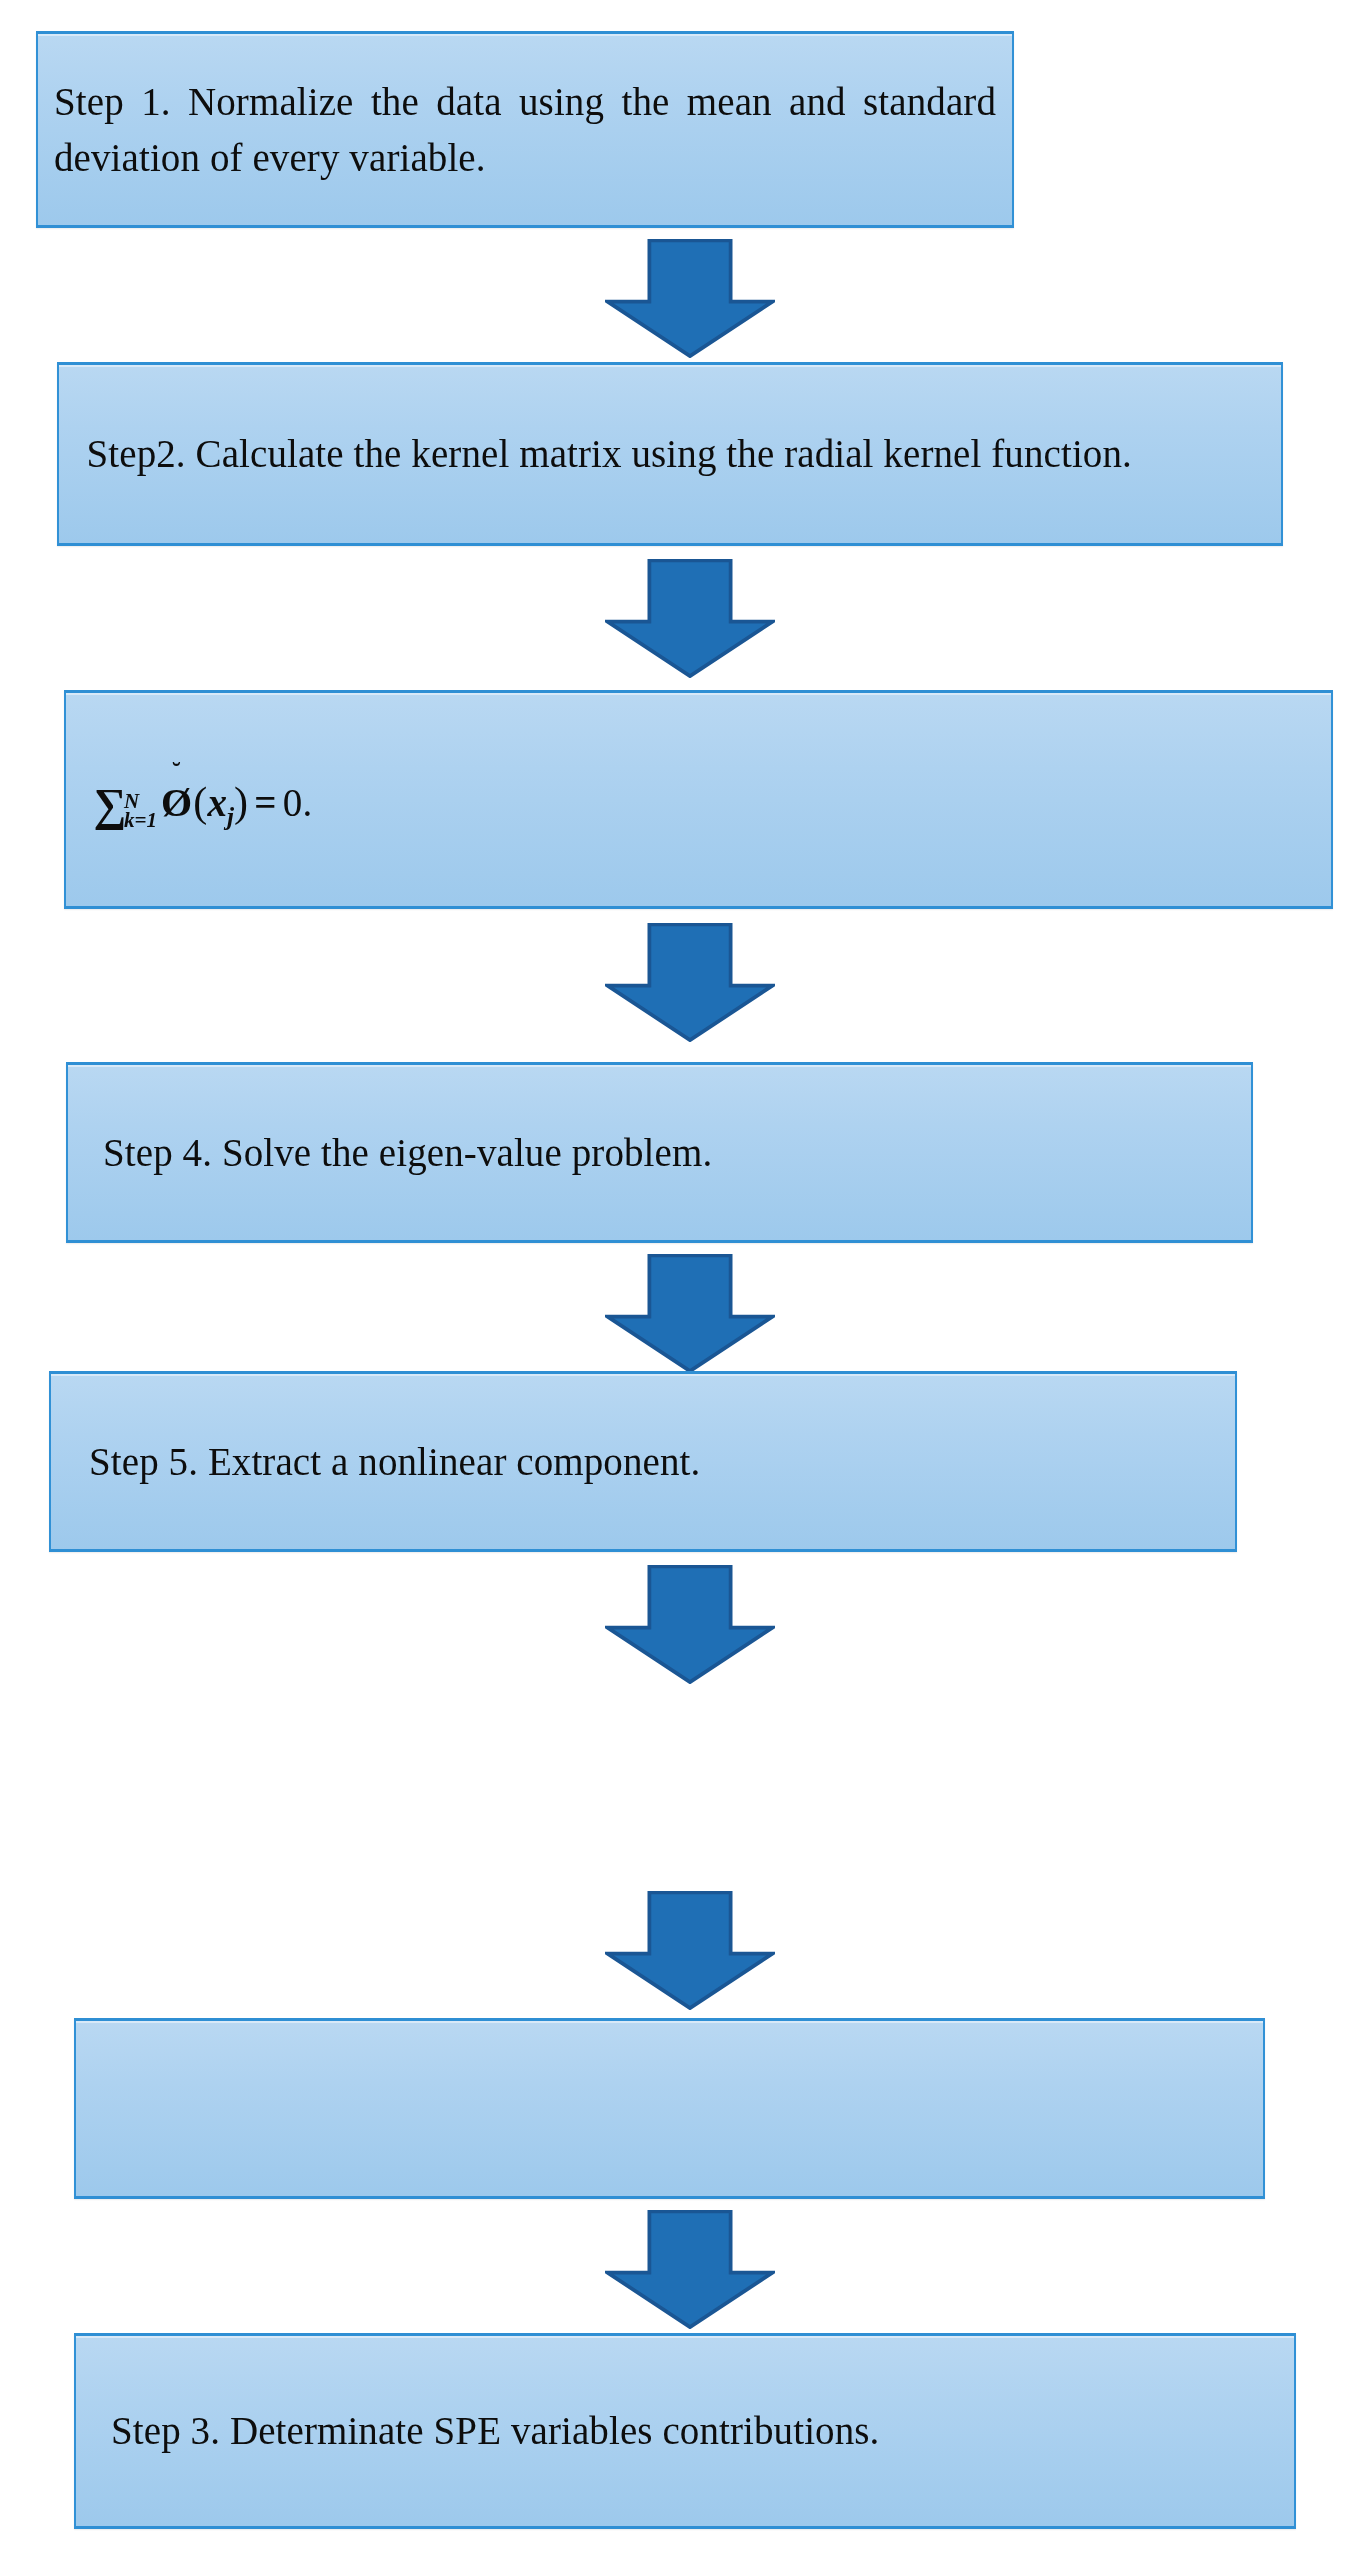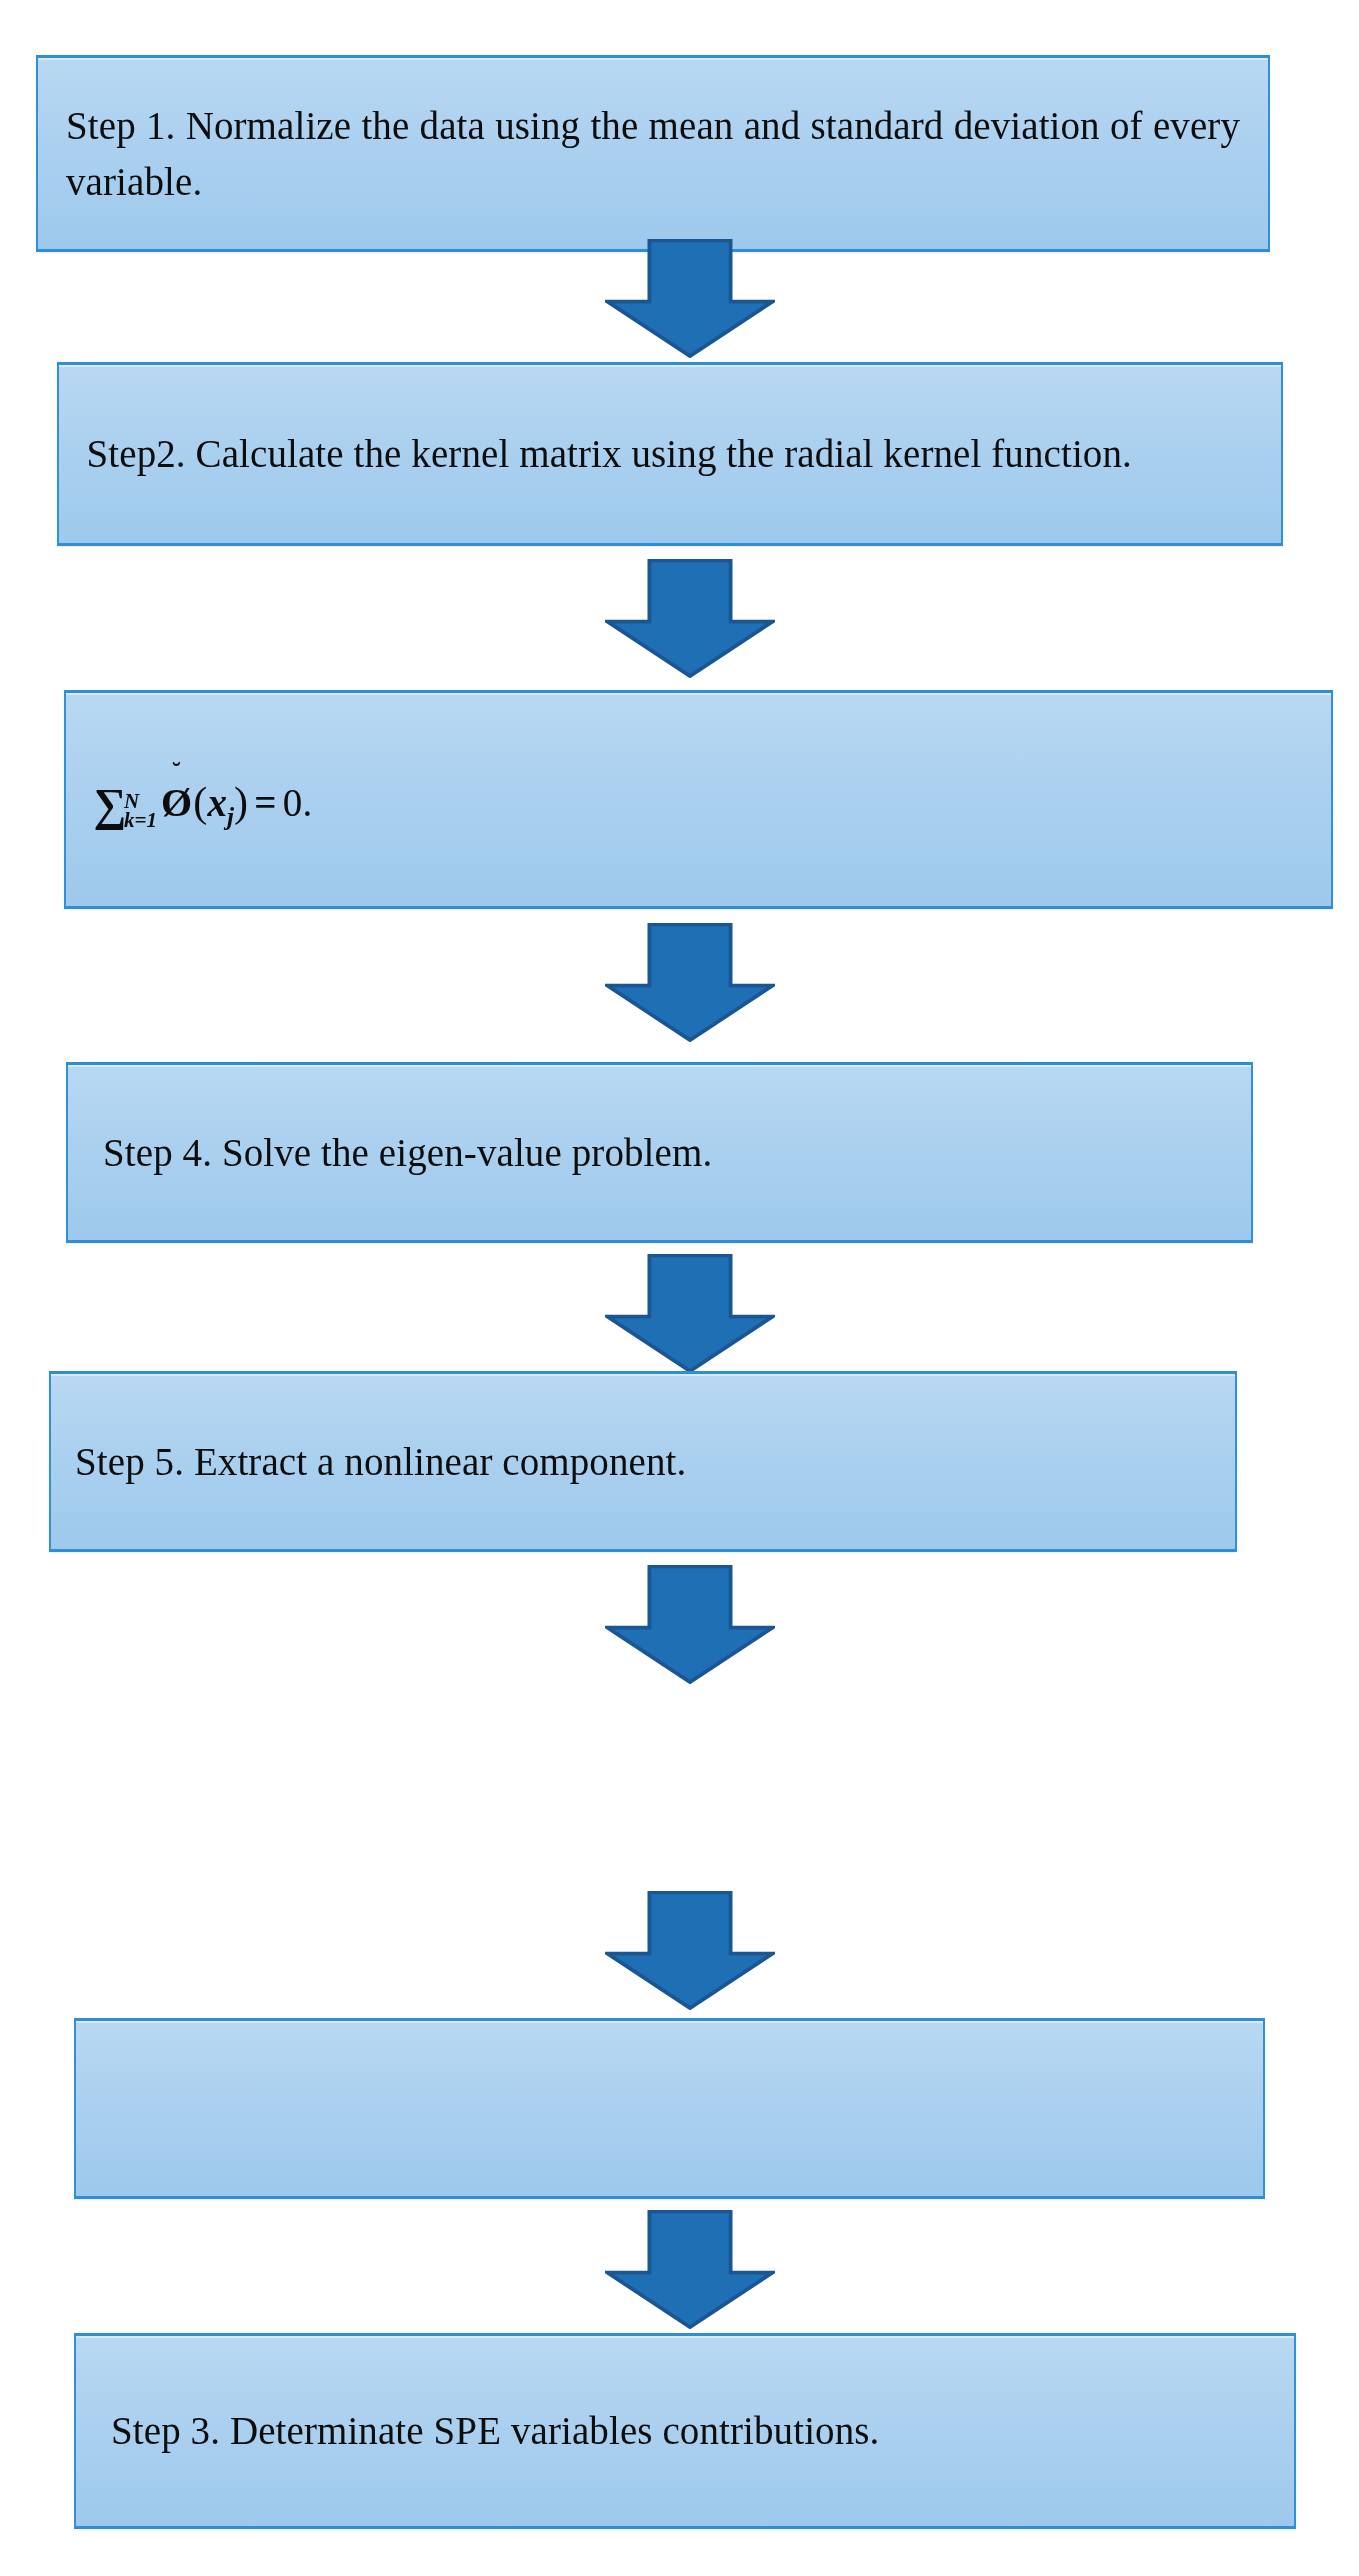--- a/index.html
+++ b/index.html
@@ -113,21 +113,21 @@
   .formula .var  { font-size: 39px; font-style: italic; font-weight: 700; }
   .formula .idx  { font-size: 25px; font-style: italic; font-weight: 700; vertical-align: sub; }
   .formula .eq   { font-size: 39px; font-style: normal; font-weight: 600; padding: 0 6.2px; }
   .formula .zero { font-size: 39px; font-style: normal; font-weight: 500; }
 </style>
 </head>
 <body>
 
 <div id="flow-root">
 
-  <div class="step-box" style="left:36px; top:31px; width:1234px; height:197px; padding:0 28px;margin-top:24px;">
+  <div class="step-box" style="left:36px; top:31px; width:978px; height:197px; padding:0 16px;">
     <span class="inner-highlight"></span>
     <div class="step-text justify">Step 1. Normalize the data using the mean and standard deviation of every variable.</div>
   </div>
 
   <div class="arrow" style="left:605px; top:239px; height:119px;">
     <svg viewBox="0 0 272 190" preserveAspectRatio="none">
       <polygon points="71,2 201,2 201,100 268,100 136,187 4,100 71,100" fill="#1f6fb5" stroke="#1a5694" stroke-width="6" stroke-linejoin="miter"></polygon>
     </svg>
   </div>
 
@@ -163,21 +163,21 @@
     <span class="inner-highlight"></span>
     <div class="step-text">Step 4. Solve the eigen-value problem.</div>
   </div>
 
   <div class="arrow" style="left:605px; top:1254px; height:119px;">
     <svg viewBox="0 0 272 190" preserveAspectRatio="none">
       <polygon points="71,2 201,2 201,100 268,100 136,187 4,100 71,100" fill="#1f6fb5" stroke="#1a5694" stroke-width="6" stroke-linejoin="miter"></polygon>
     </svg>
   </div>
 
-  <div class="step-box" style="left:49px; top:1371px; width:1188px; height:181px; padding:0 24px;">
+  <div class="step-box" style="left:49px; top:1371px; width:1188px; height:181px; padding:0 38px;">
     <span class="inner-highlight"></span>
     <div class="step-text">Step 5. Extract a nonlinear component.</div>
   </div>
 
   <div class="arrow" style="left:605px; top:1565px; height:119px;">
     <svg viewBox="0 0 272 190" preserveAspectRatio="none">
       <polygon points="71,2 201,2 201,100 268,100 136,187 4,100 71,100" fill="#1f6fb5" stroke="#1a5694" stroke-width="6" stroke-linejoin="miter"></polygon>
     </svg>
   </div>
 

